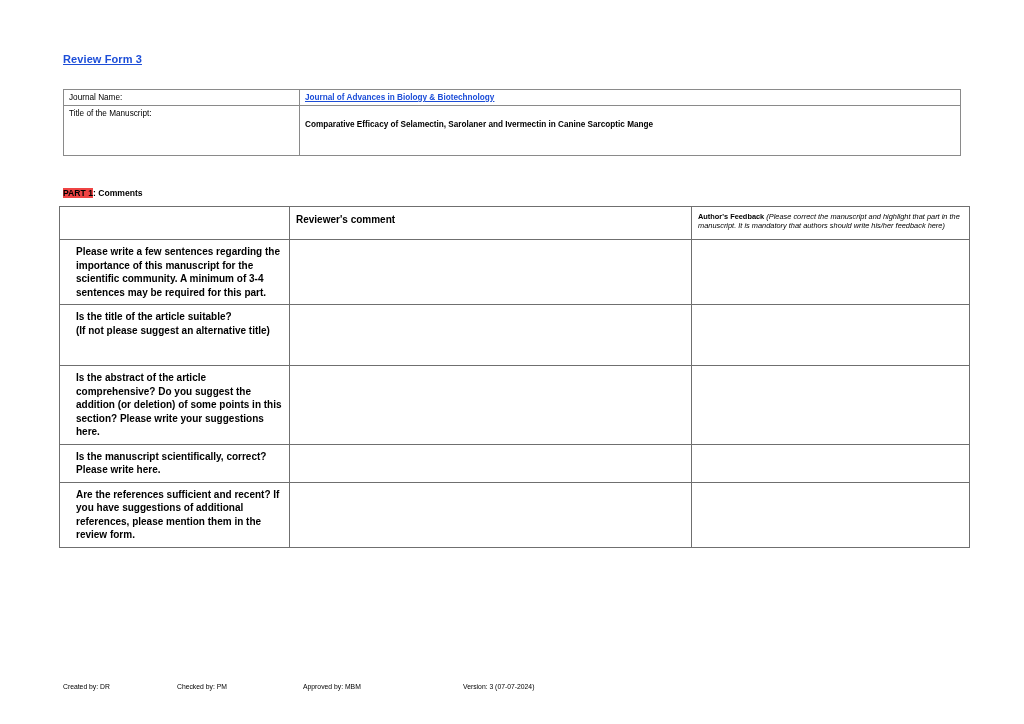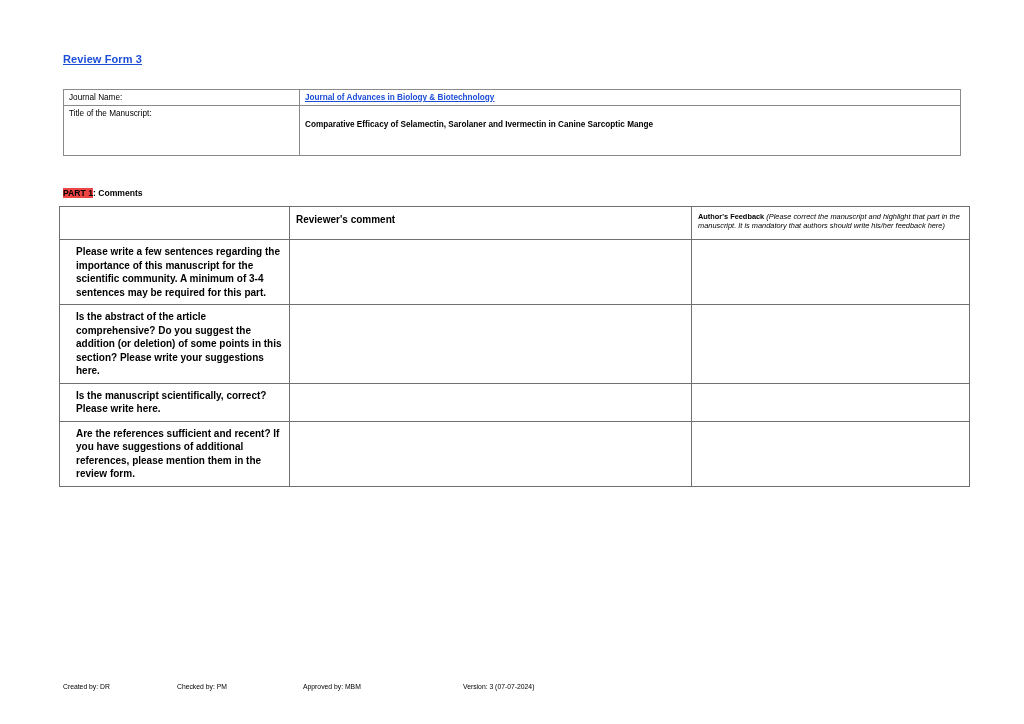--- a/index.html
+++ b/index.html
@@ -173,20 +173,26 @@
         <td class="hdr-rev">Reviewer's comment</td>
         <td class="hdr-auth"><b>Author's Feedback </b><i>(Please correct the manuscript and highlight that part in the manuscript. It is mandatory that authors should write his/her feedback here)</i></td>
       </tr>
 
       <tr class="q1">
         <td class="qcell">Please write a few sentences regarding the importance of this manuscript for the scientific community. A minimum of 3-4 sentences may be required for this part.</td>
         <td></td>
         <td></td>
       </tr>
 
+      <tr class="q2">
+        <td class="qcell" style="white-space:pre-line">Is the title of the article suitable?
+(If not please suggest an alternative title)</td>
+        <td></td>
+        <td></td>
+      </tr>
 
       <tr class="q3">
         <td class="qcell">Is the abstract of the article comprehensive? Do you suggest the addition (or deletion) of some points in this section? Please write your suggestions here.</td>
         <td></td>
         <td></td>
       </tr>
 
       <tr class="q4">
         <td class="qcell">Is the manuscript scientifically, correct? Please write here.</td>
         <td></td>

